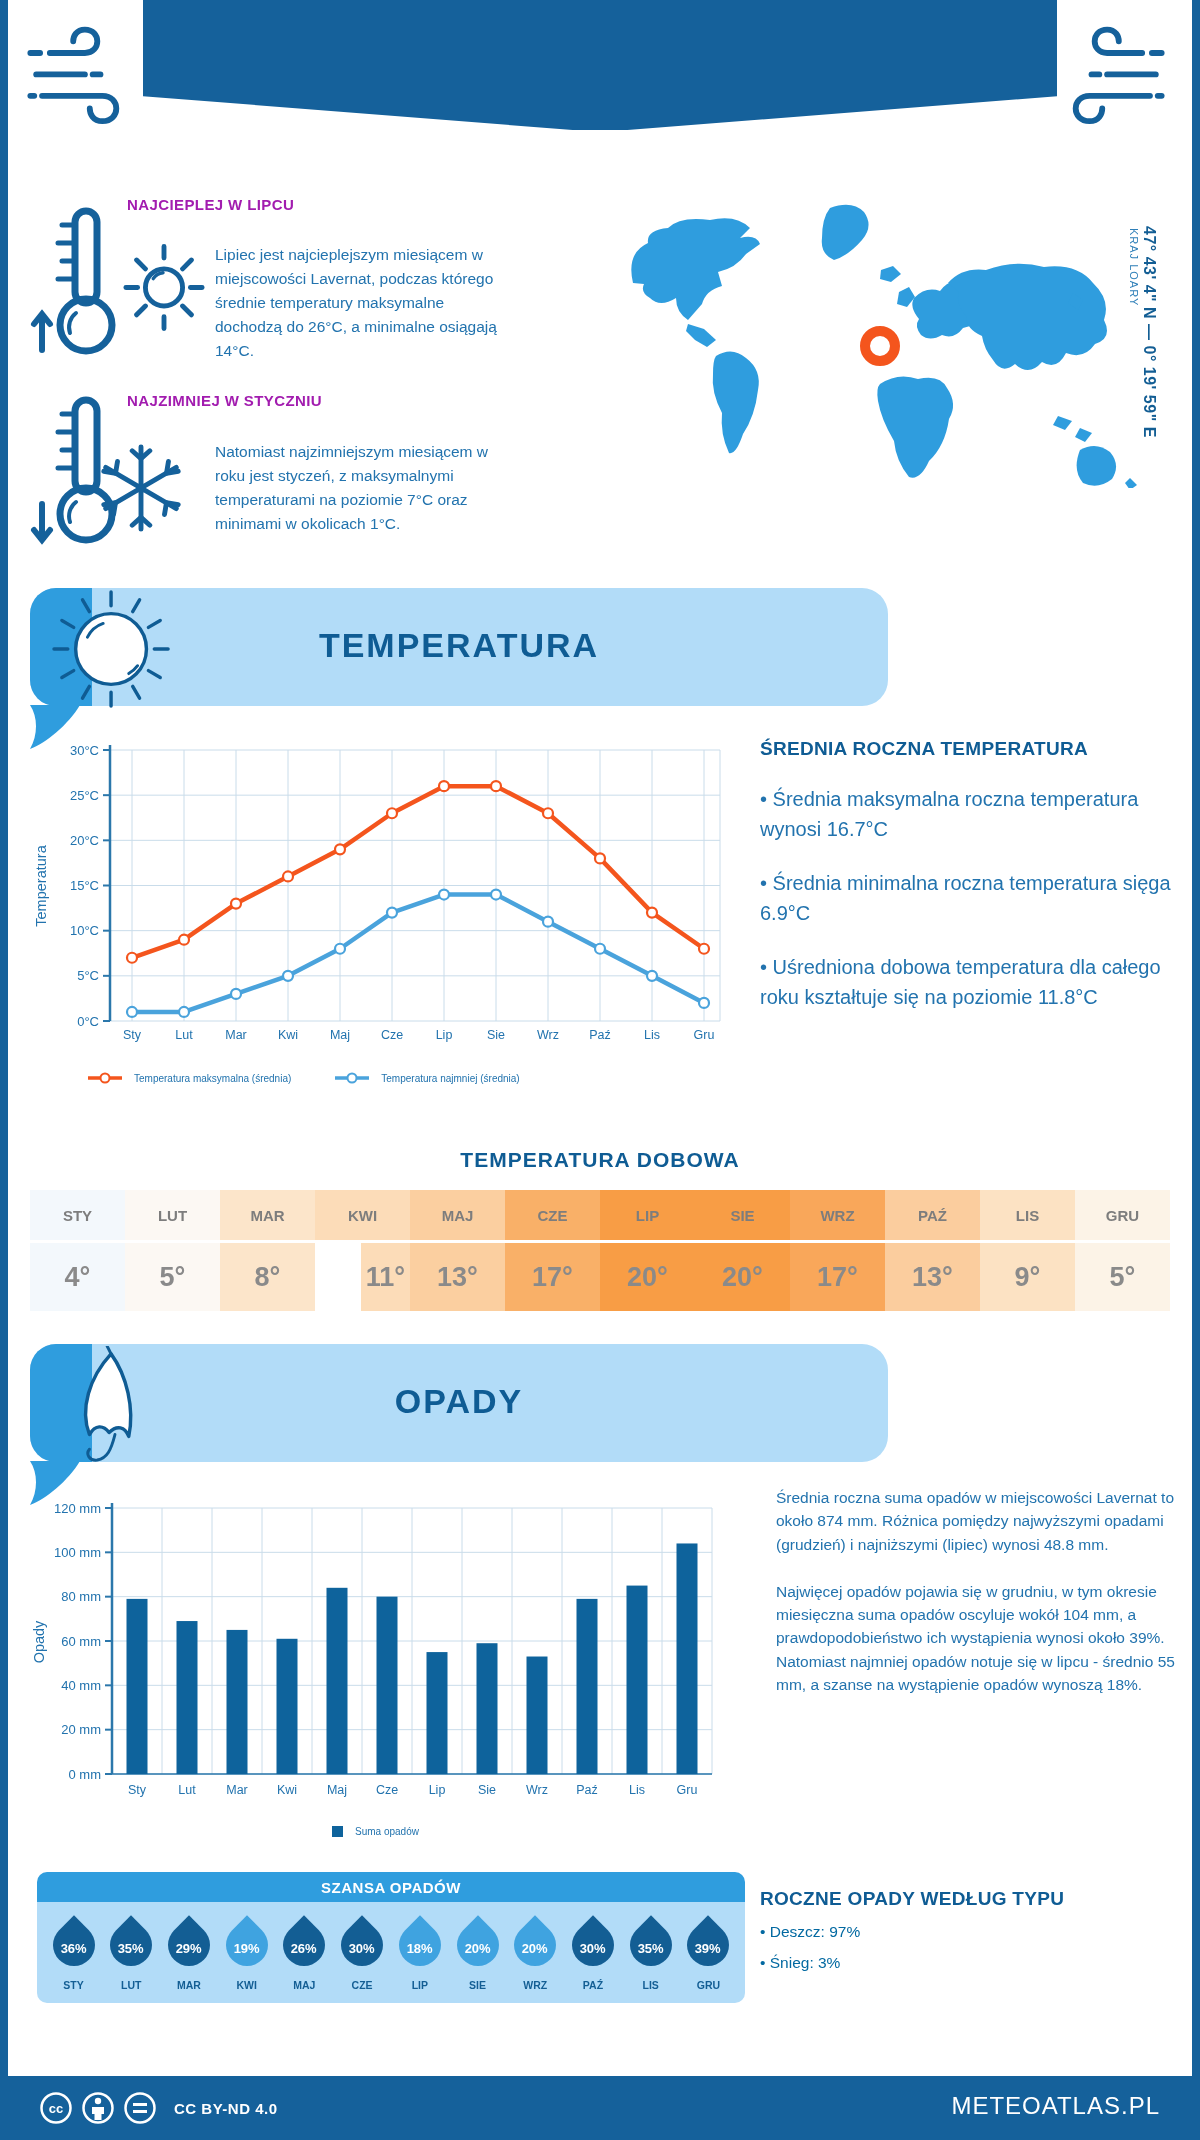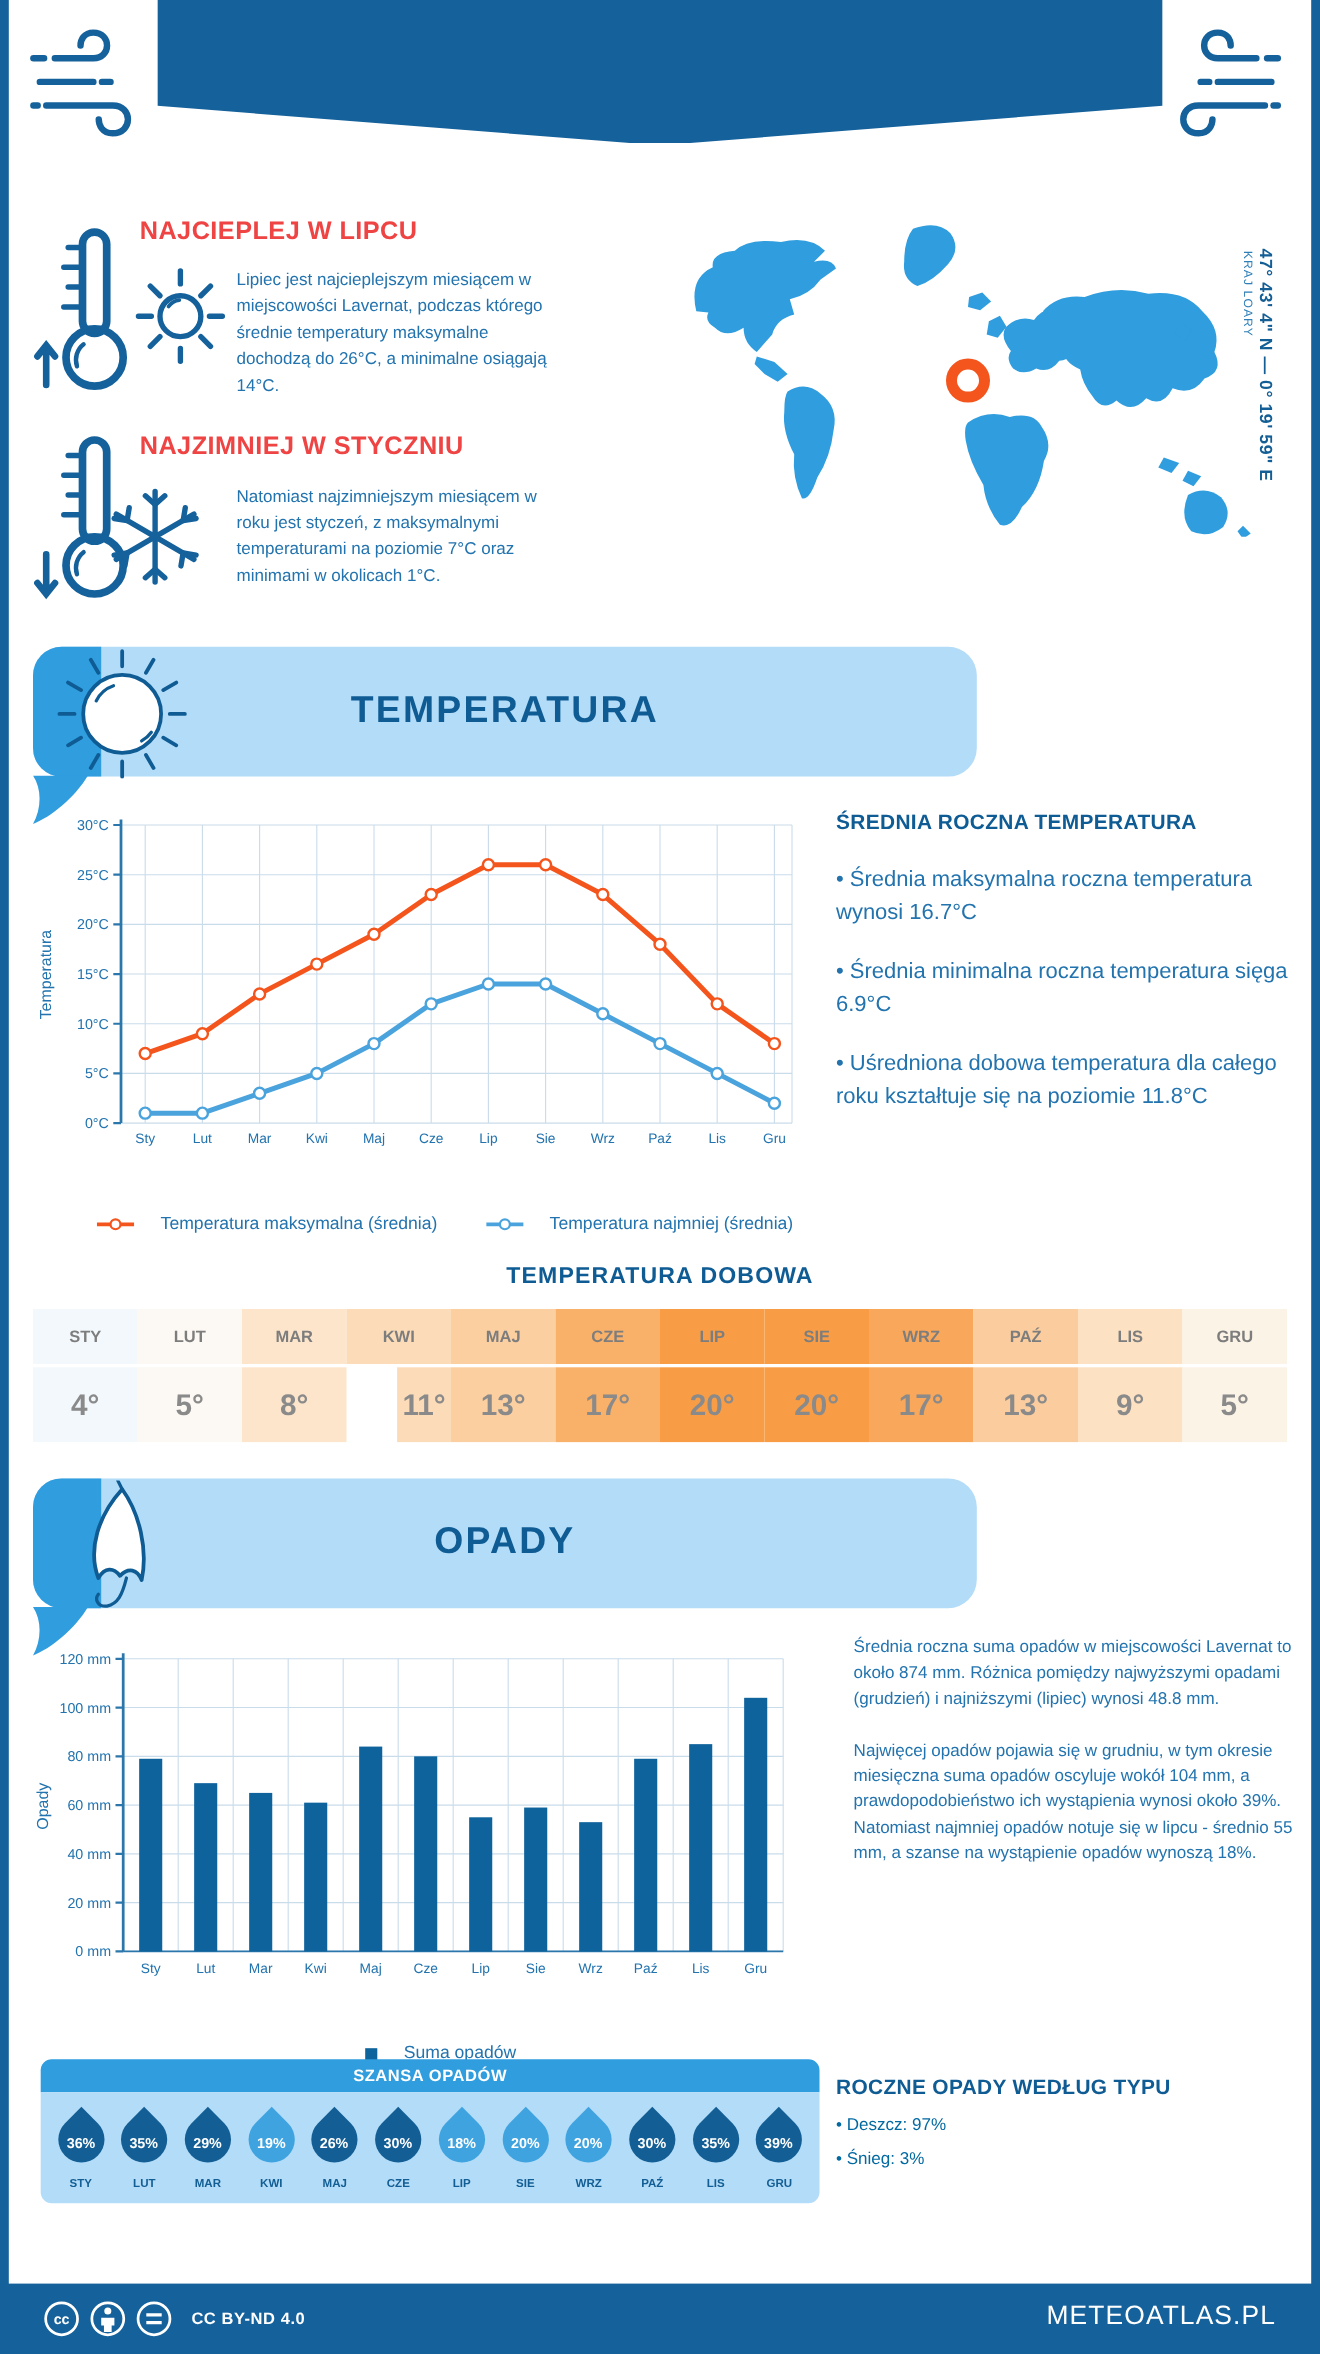--- a/index.html
+++ b/index.html
@@ -12,21 +12,21 @@
   .ribbon{position:absolute;left:143px;top:0;width:914px;height:130px;background:#15619b;
           clip-path:polygon(0 0,100% 0,100% 74%,53% 100%,47% 100%,0 74%);
           text-align:center;color:#fff;}
   .ribbon h1{margin:0;padding-top:14px;font-size:50px;font-weight:bold;letter-spacing:8px;}
   .ribbon .sub{font-size:15px;letter-spacing:5px;margin-top:3px;}
   .wind{position:absolute;width:118px;height:112px;}
   .wind-l{left:22px;top:16px;}
   .wind-r{right:30px;top:16px;transform:scaleX(-1);}
 
   
-  .h-title{position:absolute;font-size:23px;font-weight:bold;color:#ef4444;letter-spacing:.4px;}
+  .h-title{position:absolute;font-size:15px;font-weight:bold;color:#a21caf;letter-spacing:.4px;}
   #warm-title{left:127px;top:196px;}
   #cold-title{left:127px;top:392px;}
   .h-text{position:absolute;width:290px;font-size:15.5px;line-height:1.55;color:#2273ae;}
   #warm-text{left:215px;top:243px;}
   #cold-text{left:215px;top:440px;}
   .icon-abs{position:absolute;}
 
   
   #map{position:absolute;left:618px;top:188px;width:540px;height:300px;}
   #coords{position:absolute;left:1128px;top:226px;height:240px;writing-mode:vertical-rl;text-orientation:mixed;}
@@ -42,21 +42,21 @@
   .banner .btitle{position:absolute;left:0;right:0;top:38px;text-align:center;font-size:34px;font-weight:bold;color:#0f5c94;letter-spacing:2px;}
   .banner .bicon{position:absolute;left:18px;top:2px;width:132px;height:118px;}
 
   
   #temp-chart{position:absolute;left:30px;top:736px;width:710px;height:312px;}
   #precip-chart{position:absolute;left:30px;top:1492px;width:710px;height:310px;}
   #temp-chart svg,#precip-chart svg,#map svg{width:100%;height:100%;display:block;}
   .legend{position:absolute;display:flex;align-items:center;}
   #temp-legend{left:88px;top:1072px;gap:44px;}
   #precip-legend{left:332px;top:1826px;gap:8px;}
-  .legend-item{display:flex;align-items:center;gap:24px;font-size:16px;color:#2273ae;margin-top:32px;}
+  .legend-item{display:flex;align-items:center;gap:12px;font-size:10px;color:#2273ae;}
   .legend-sq{width:11px;height:11px;display:inline-block;}
 
   
   #annual{position:absolute;left:760px;top:738px;width:415px;}
   .col-heading{font-size:19px;font-weight:bold;color:#0f5c94;letter-spacing:.3px;margin:0;}
   .annual-b{margin-top:24px;font-size:20px;line-height:1.5;color:#2273ae;}
 
   #daily-heading{position:absolute;left:0;right:0;top:1148px;text-align:center;
                  font-size:21px;font-weight:bold;color:#0f5c94;letter-spacing:1px;}
   #daily-table{position:absolute;left:30px;top:1190px;width:1140px;display:grid;

